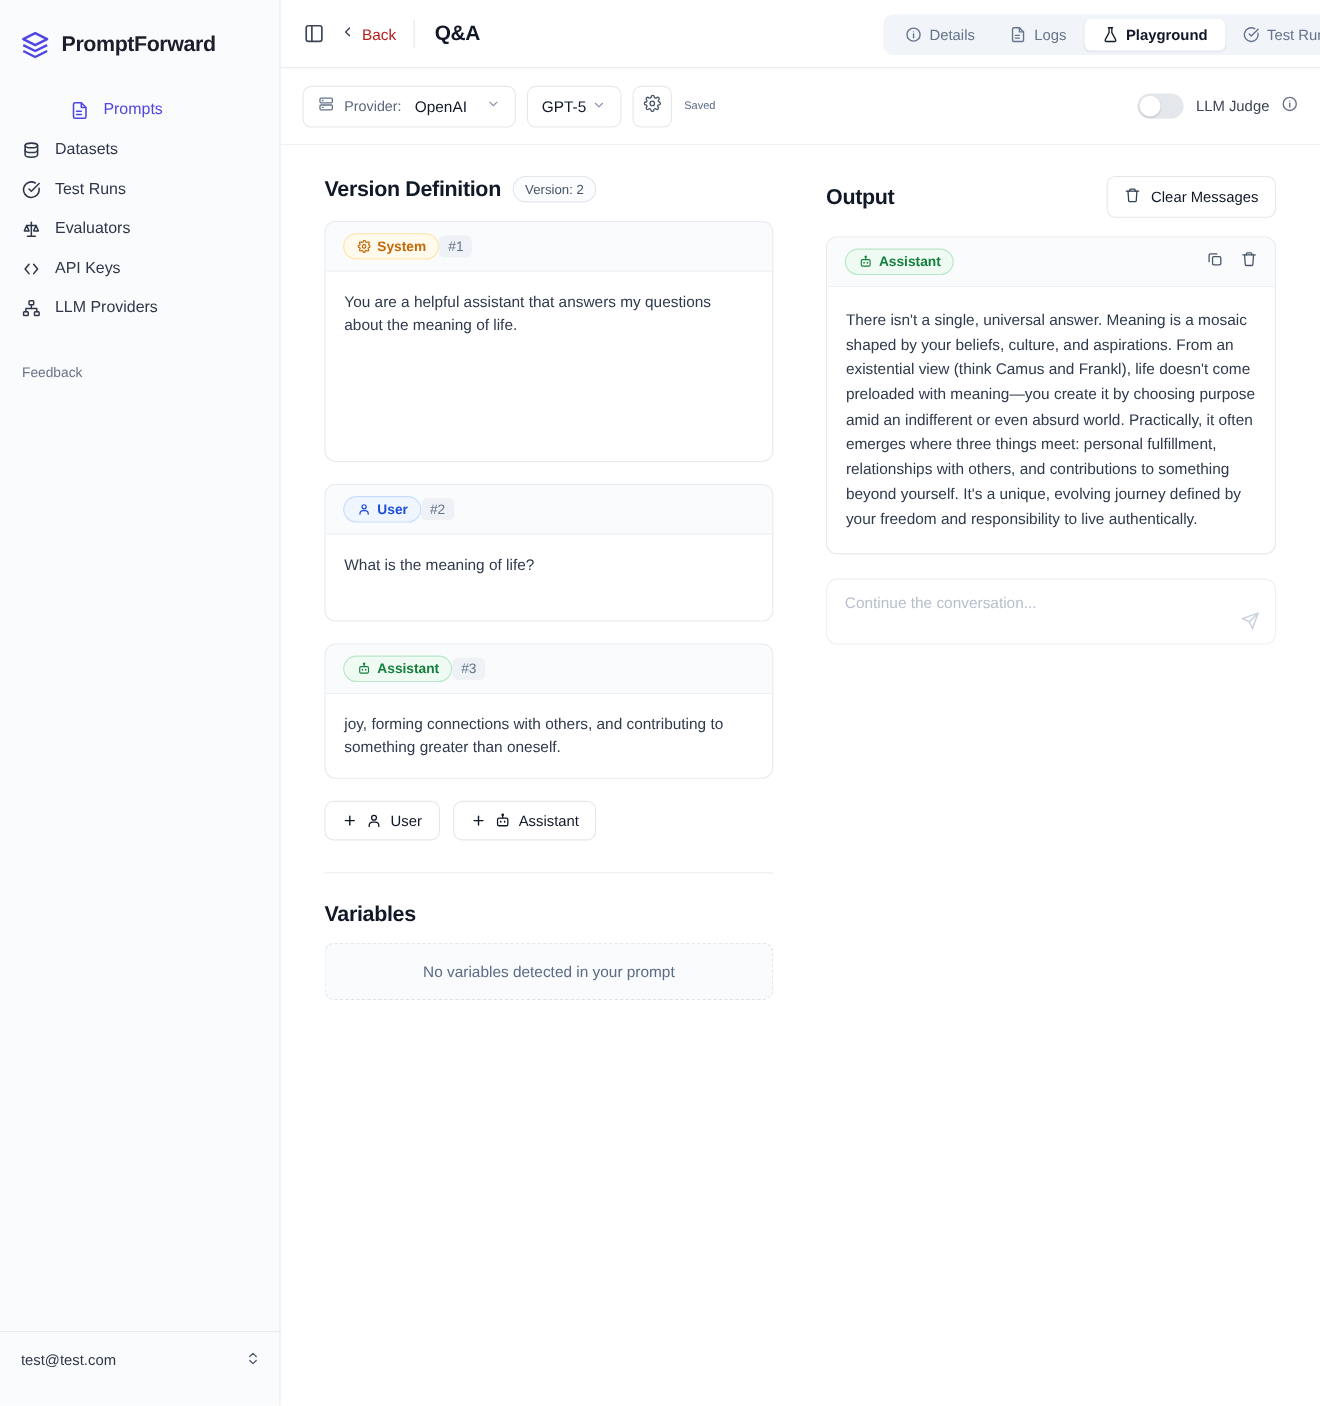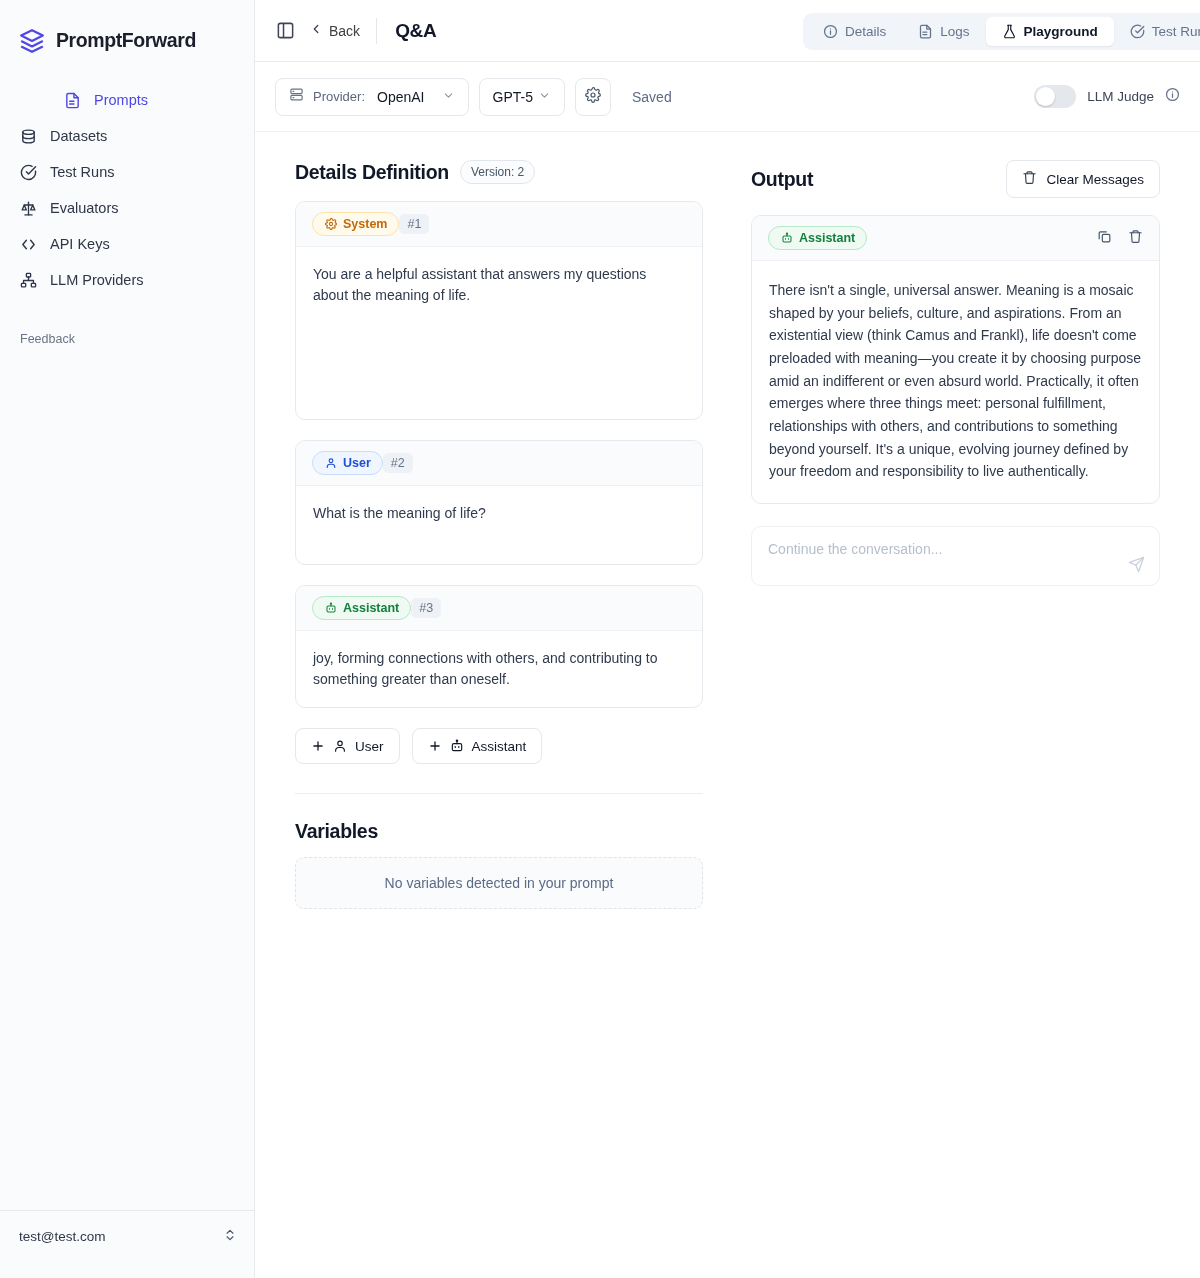--- a/index.html
+++ b/index.html
@@ -58,21 +58,21 @@
 
   .topbar {
     height: 62px; border-bottom: 1px solid #e8eaee;
     display: flex; align-items: center; padding: 0 20px 0 20px;
     position: relative;
   }
   .topbar-left { display: flex; align-items: center; gap: 14px; }
   .icon-btn { width: 20px; height: 20px; display:flex; align-items:center; justify-content:center; cursor:pointer; }
   .back-link {
     display: flex; align-items: center; gap: 6px;
-    font-size: 14px; color: #404040; cursor: pointer;
+    font-size: 14px; color: #b91c1c; cursor: pointer;
   }
   .vdiv { width: 1px; height: 26px; background: #e3e6eb; margin: 0 4px 0 2px; }
   .page-title { font-size: 19px; font-weight: bold; color: #111827; letter-spacing: -0.3px; }
 
   .tabs {
     position: absolute; left: 548px; top: 13px;
     display: flex; align-items: center; gap: 0;
     background: #f1f4f9; border-radius: 9px; padding: 4px;
     height: 37px;
   }
@@ -101,21 +101,21 @@
   .model-box {
     display: flex; align-items: center; gap: 5px;
     height: 38px; padding: 0 13px;
     border: 1px solid #e4e7ec; border-radius: 8px; background:#fff;
     font-size: 14px; color: #111827; cursor: pointer;
   }
   .gear-box {
     width: 36px; height: 38px; display:flex; align-items:center; justify-content:center;
     border: 1px solid #e4e7ec; border-radius: 8px; background:#fff; cursor:pointer;
   }
-  .saved-text { font-size: 14px; color: #5b6b87; margin-left: 11px; }
+  .saved-text { font-size: 10px; color: #5b6b87; margin-left: 1px; }
   .toolbar-right { margin-left: auto; display:flex; align-items:center; gap:11px; }
   .toggle {
     width: 42px; height: 23px; border-radius: 12px; background: #e4e7ec;
     position: relative; cursor: pointer; flex: 0 0 42px;
   }
   .toggle .knob {
     position: absolute; left: 2px; top: 2px;
     width: 19px; height: 19px; border-radius: 50%;
     background: #fff; box-shadow: 0 1px 2px rgba(16,24,40,.18);
   }
@@ -418,21 +418,21 @@
               <circle cx="12" cy="7.8" r="0.9" fill="#64748b" stroke="none"></circle>
             </svg>
         </span>
       </div>
     </div>
 
     <div class="content">
 
       <div class="col-left">
         <div class="section-head">
-          <span class="section-title">Details Definition</span>
+          <span class="section-title">Version Definition</span>
           <span class="version-chip">Version: 2</span>
         </div>
 
         <div class="msg-card">
           <div class="msg-head">
             <span class="role-chip role-system">
               <span class="ico">
                 <svg width="12" height="12" viewBox="0 0 24 24" fill="none" stroke="#c2690a" stroke-width="2.2" stroke-linecap="round" stroke-linejoin="round">
                     <circle cx="12" cy="12" r="3.2"></circle>
                     <path d="M19.4 15a1.65 1.65 0 0 0 .33 1.82l.06.06a2 2 0 1 1-2.83 2.83l-.06-.06a1.65 1.65 0 0 0-1.82-.33 1.65 1.65 0 0 0-1 1.51V21a2 2 0 1 1-4 0v-.09A1.65 1.65 0 0 0 9 19.4a1.65 1.65 0 0 0-1.82.33l-.06.06a2 2 0 1 1-2.83-2.83l.06-.06a1.65 1.65 0 0 0 .33-1.82 1.65 1.65 0 0 0-1.51-1H3a2 2 0 1 1 0-4h.09A1.65 1.65 0 0 0 4.6 9a1.65 1.65 0 0 0-.33-1.82l-.06-.06a2 2 0 1 1 2.83-2.83l.06.06A1.65 1.65 0 0 0 9 4.6h.09A1.65 1.65 0 0 0 10.6 3.09V3a2 2 0 1 1 4 0v.09A1.65 1.65 0 0 0 16.11 4.6a1.65 1.65 0 0 0 1.82-.33l.06-.06a2 2 0 1 1 2.83 2.83l-.06.06a1.65 1.65 0 0 0-.33 1.82V9a1.65 1.65 0 0 0 1.51 1H21a2 2 0 1 1 0 4h-.09a1.65 1.65 0 0 0-1.51 1z"></path>

